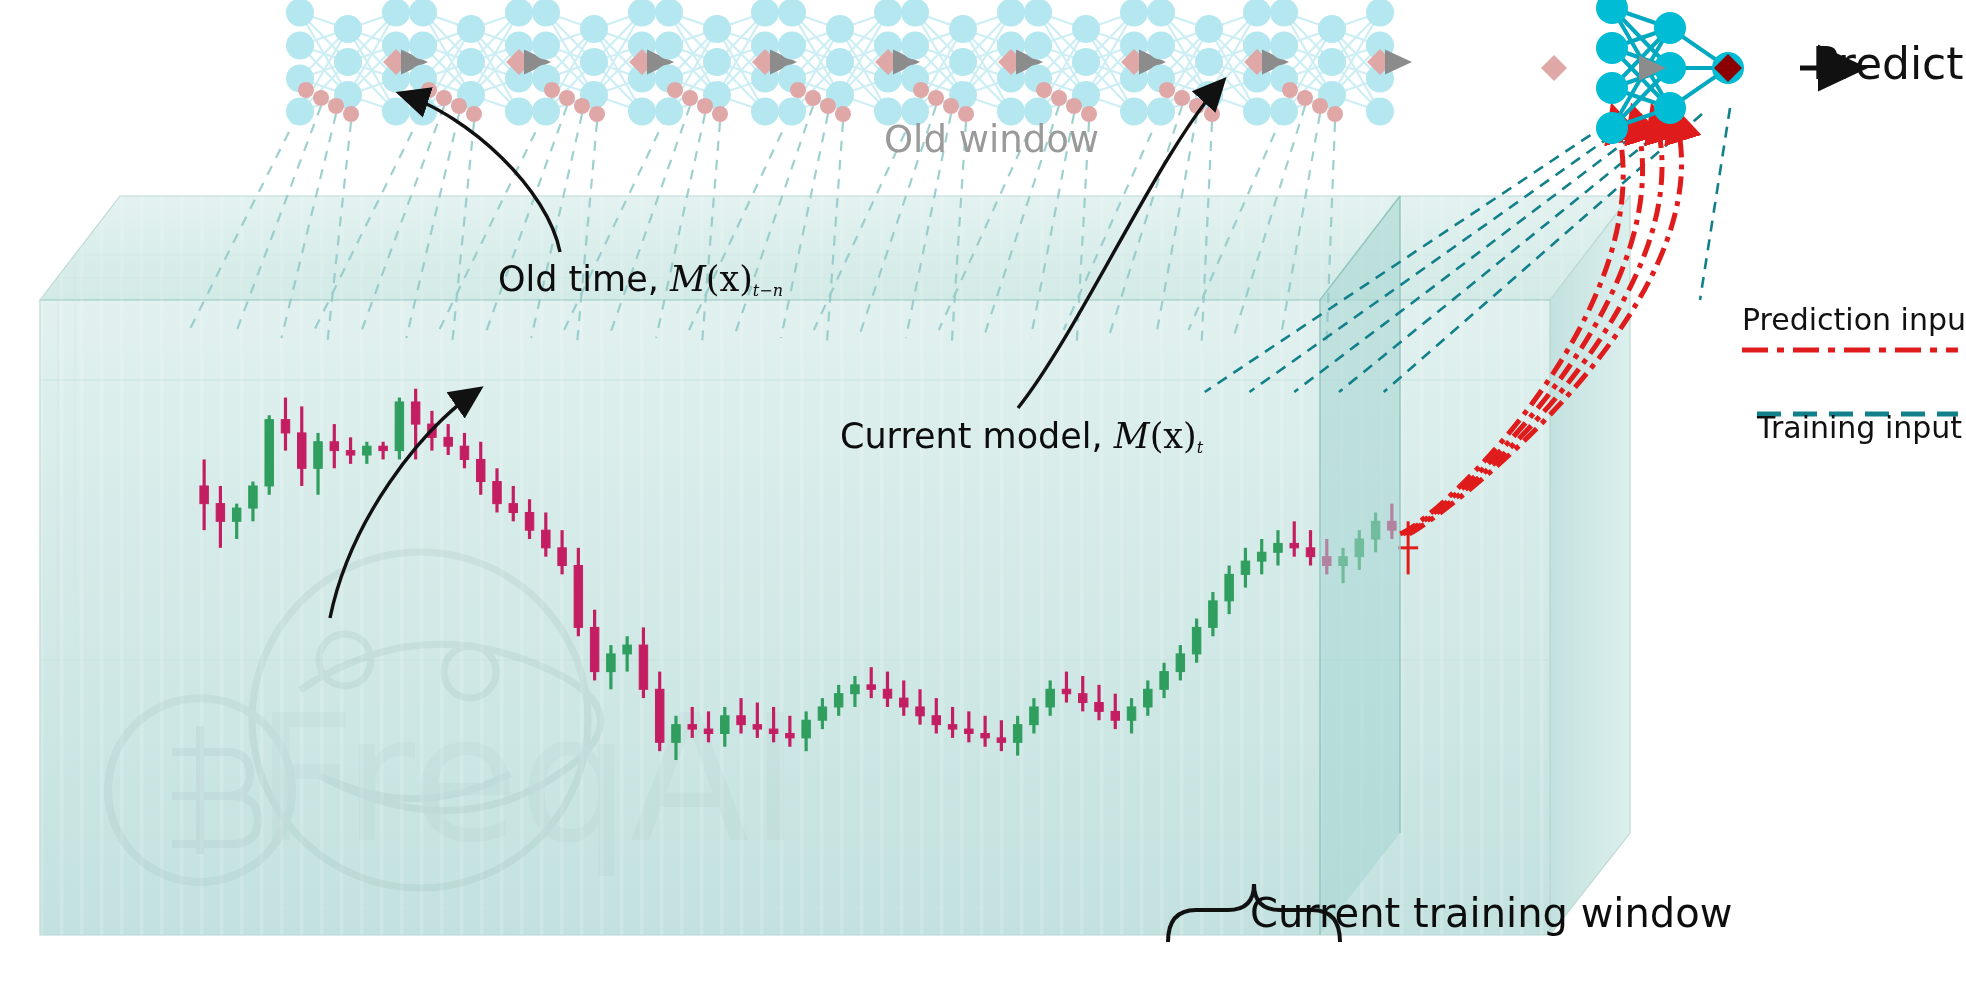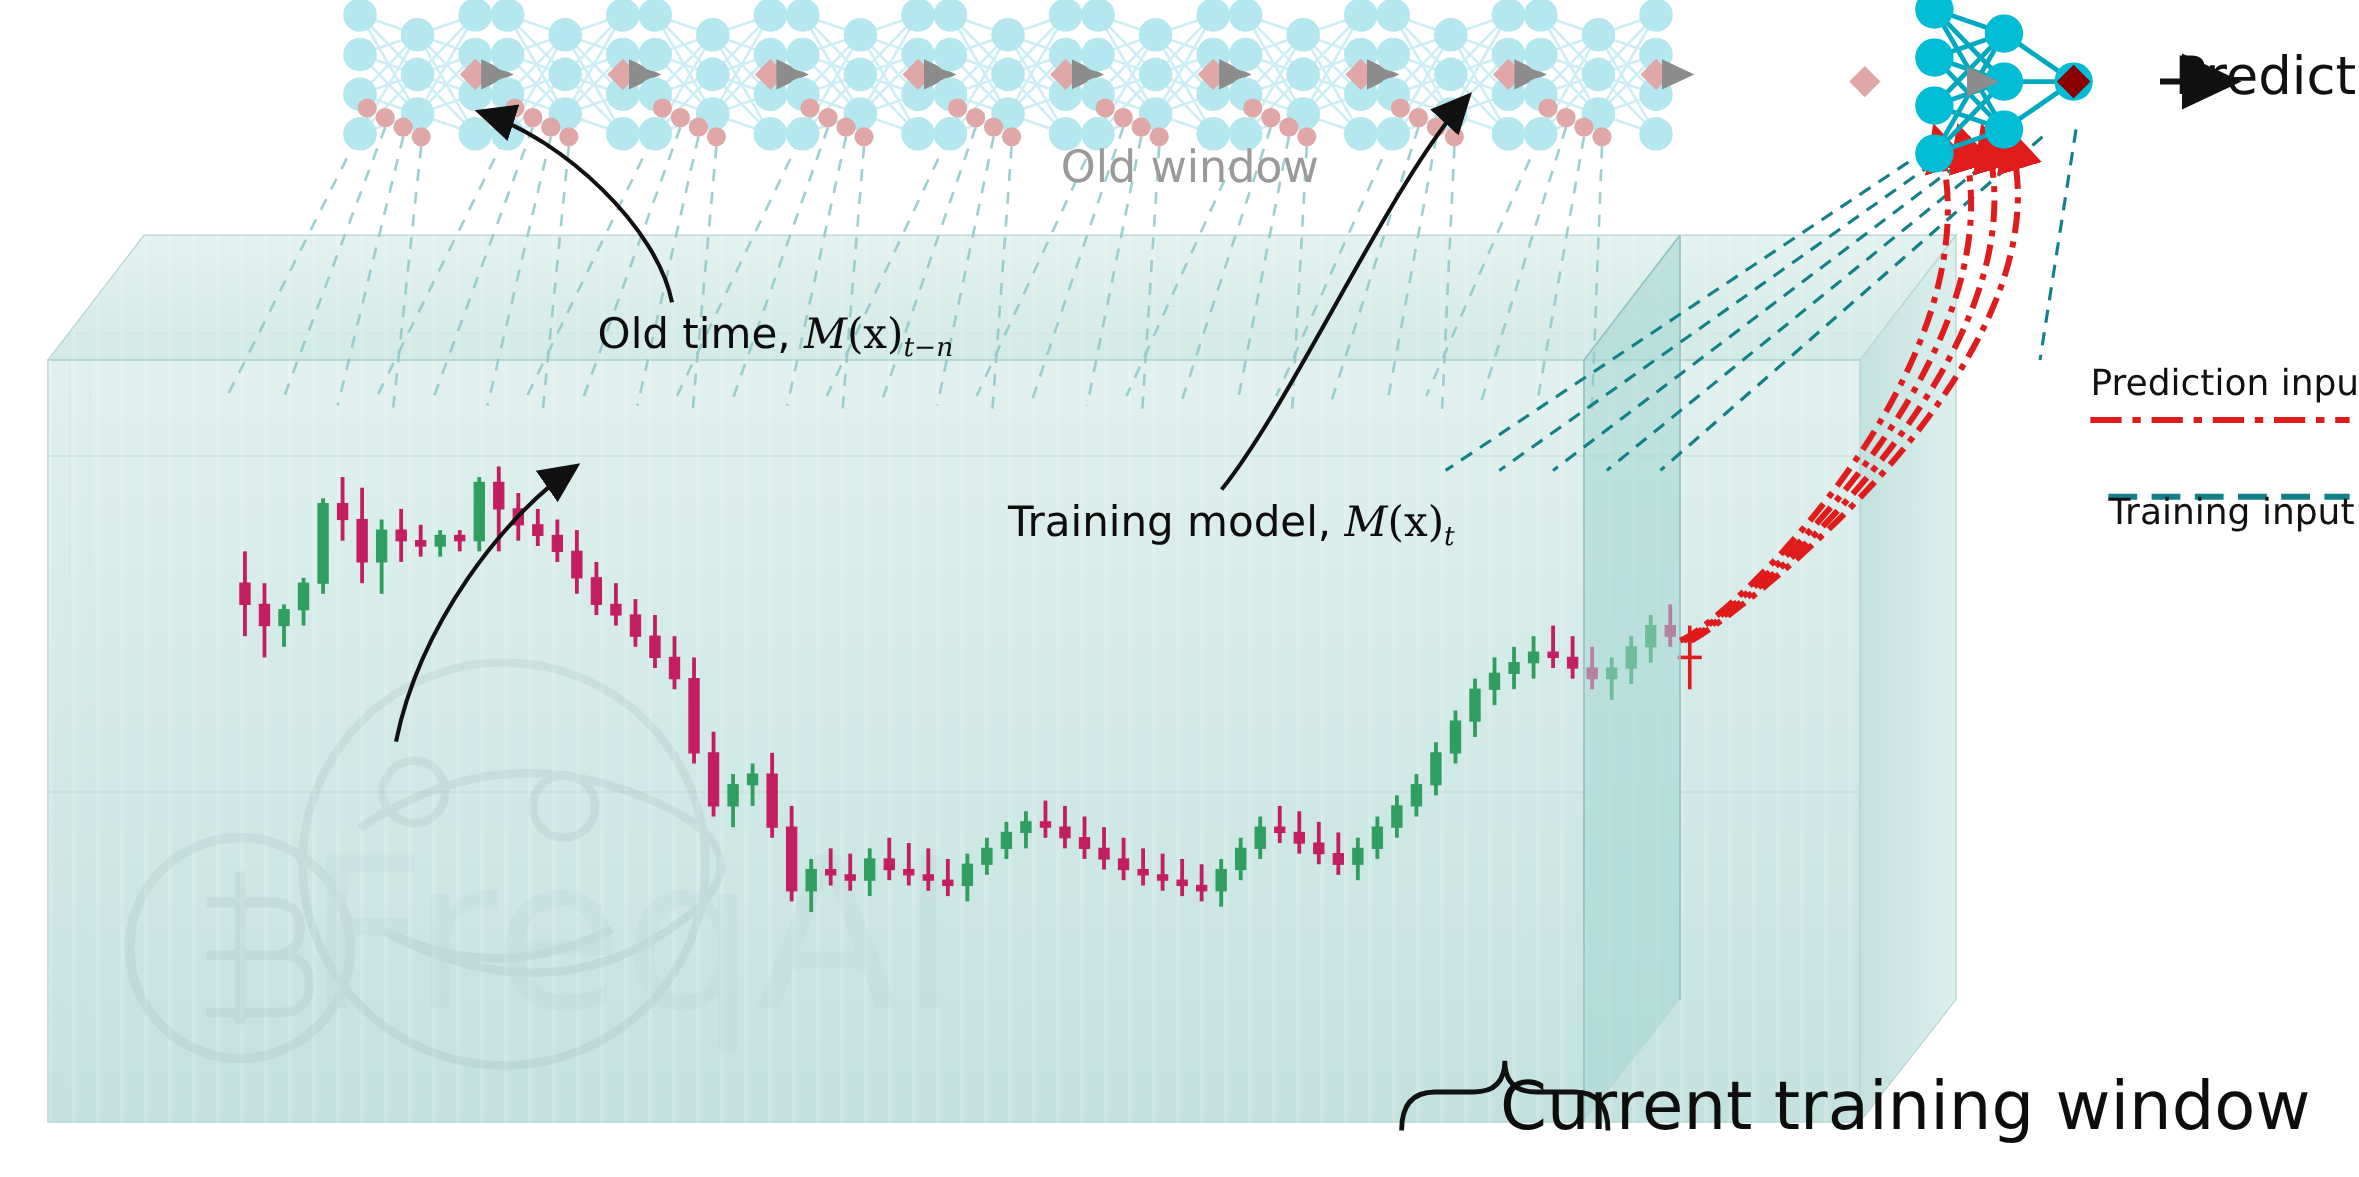--- a/index.html
+++ b/index.html
@@ -9,22 +9,22 @@
   svg.layer{position:absolute;left:0;top:0;width:1966px;height:981px;}
   .txt{position:absolute;color:#0d0d0d;white-space:nowrap;font-family:"DejaVu Sans",sans-serif;}
   .lbl-oldmodels{left:884px;top:118px;font-size:37px;color:#9a9a9a;}
   .lbl-prediction{left:1812px;top:38px;font-size:44px;color:#111;}
   .ann{position:absolute;font-size:35px;line-height:1.22;color:#0d0d0d;white-space:nowrap;}
   .ann-old{left:498px;top:258px;}
   .ann-cur{left:840px;top:415px;}
   .ann-raw{left:200px;top:628px;}
   .mth{font-family:"DejaVu Serif",serif;font-style:italic;font-size:35px;}
   .mth .up{font-style:normal;}
-  .sub{font-size:22px;vertical-align:-0.32em;font-family:"DejaVu Serif",serif;font-style:italic;}
-  .lbl-ctw{left:1250px;top:890px;font-size:56px;}
+  .sub{font-size:16px;vertical-align:-0.32em;font-family:"DejaVu Serif",serif;font-style:italic;}
+  .lbl-ctw{left:1250px;top:890px;font-size:40px;}
   .leg-txt{font-size:30px;color:#111;}
   .leg-pred{left:1742px;top:302px;}
   .leg-train{left:1757px;top:362px;margin-top:48px;}
 </style>
 </head>
 <body>
 
 <div class="stage">
 
   <svg class="layer" viewBox="0 0 1966 981">
@@ -735,21 +735,21 @@
 
   <div class="txt lbl-oldmodels">Old window</div>
 
   <div class="txt lbl-prediction">Prediction</div>
 
   <div class="ann ann-old">
     <div><span>Old time, </span><span class="mth"><span>M</span><span class="up">(x)</span><span class="sub">t−n</span></span></div>
   </div>
 
   <div class="ann ann-cur">
-    <div><span>Training model, </span><span class="mth"><span>M</span><span class="up">(x)</span><span class="sub">t</span></span></div>
+    <div><span>Current model, </span><span class="mth"><span>M</span><span class="up">(x)</span><span class="sub">t</span></span></div>
   </div>
 
 
   <div class="txt lbl-ctw">Current training window</div>
 
   <div class="txt leg-txt leg-pred">Prediction input</div>
   <div class="txt leg-txt leg-train">Training input</div>
 
 </div>
 

